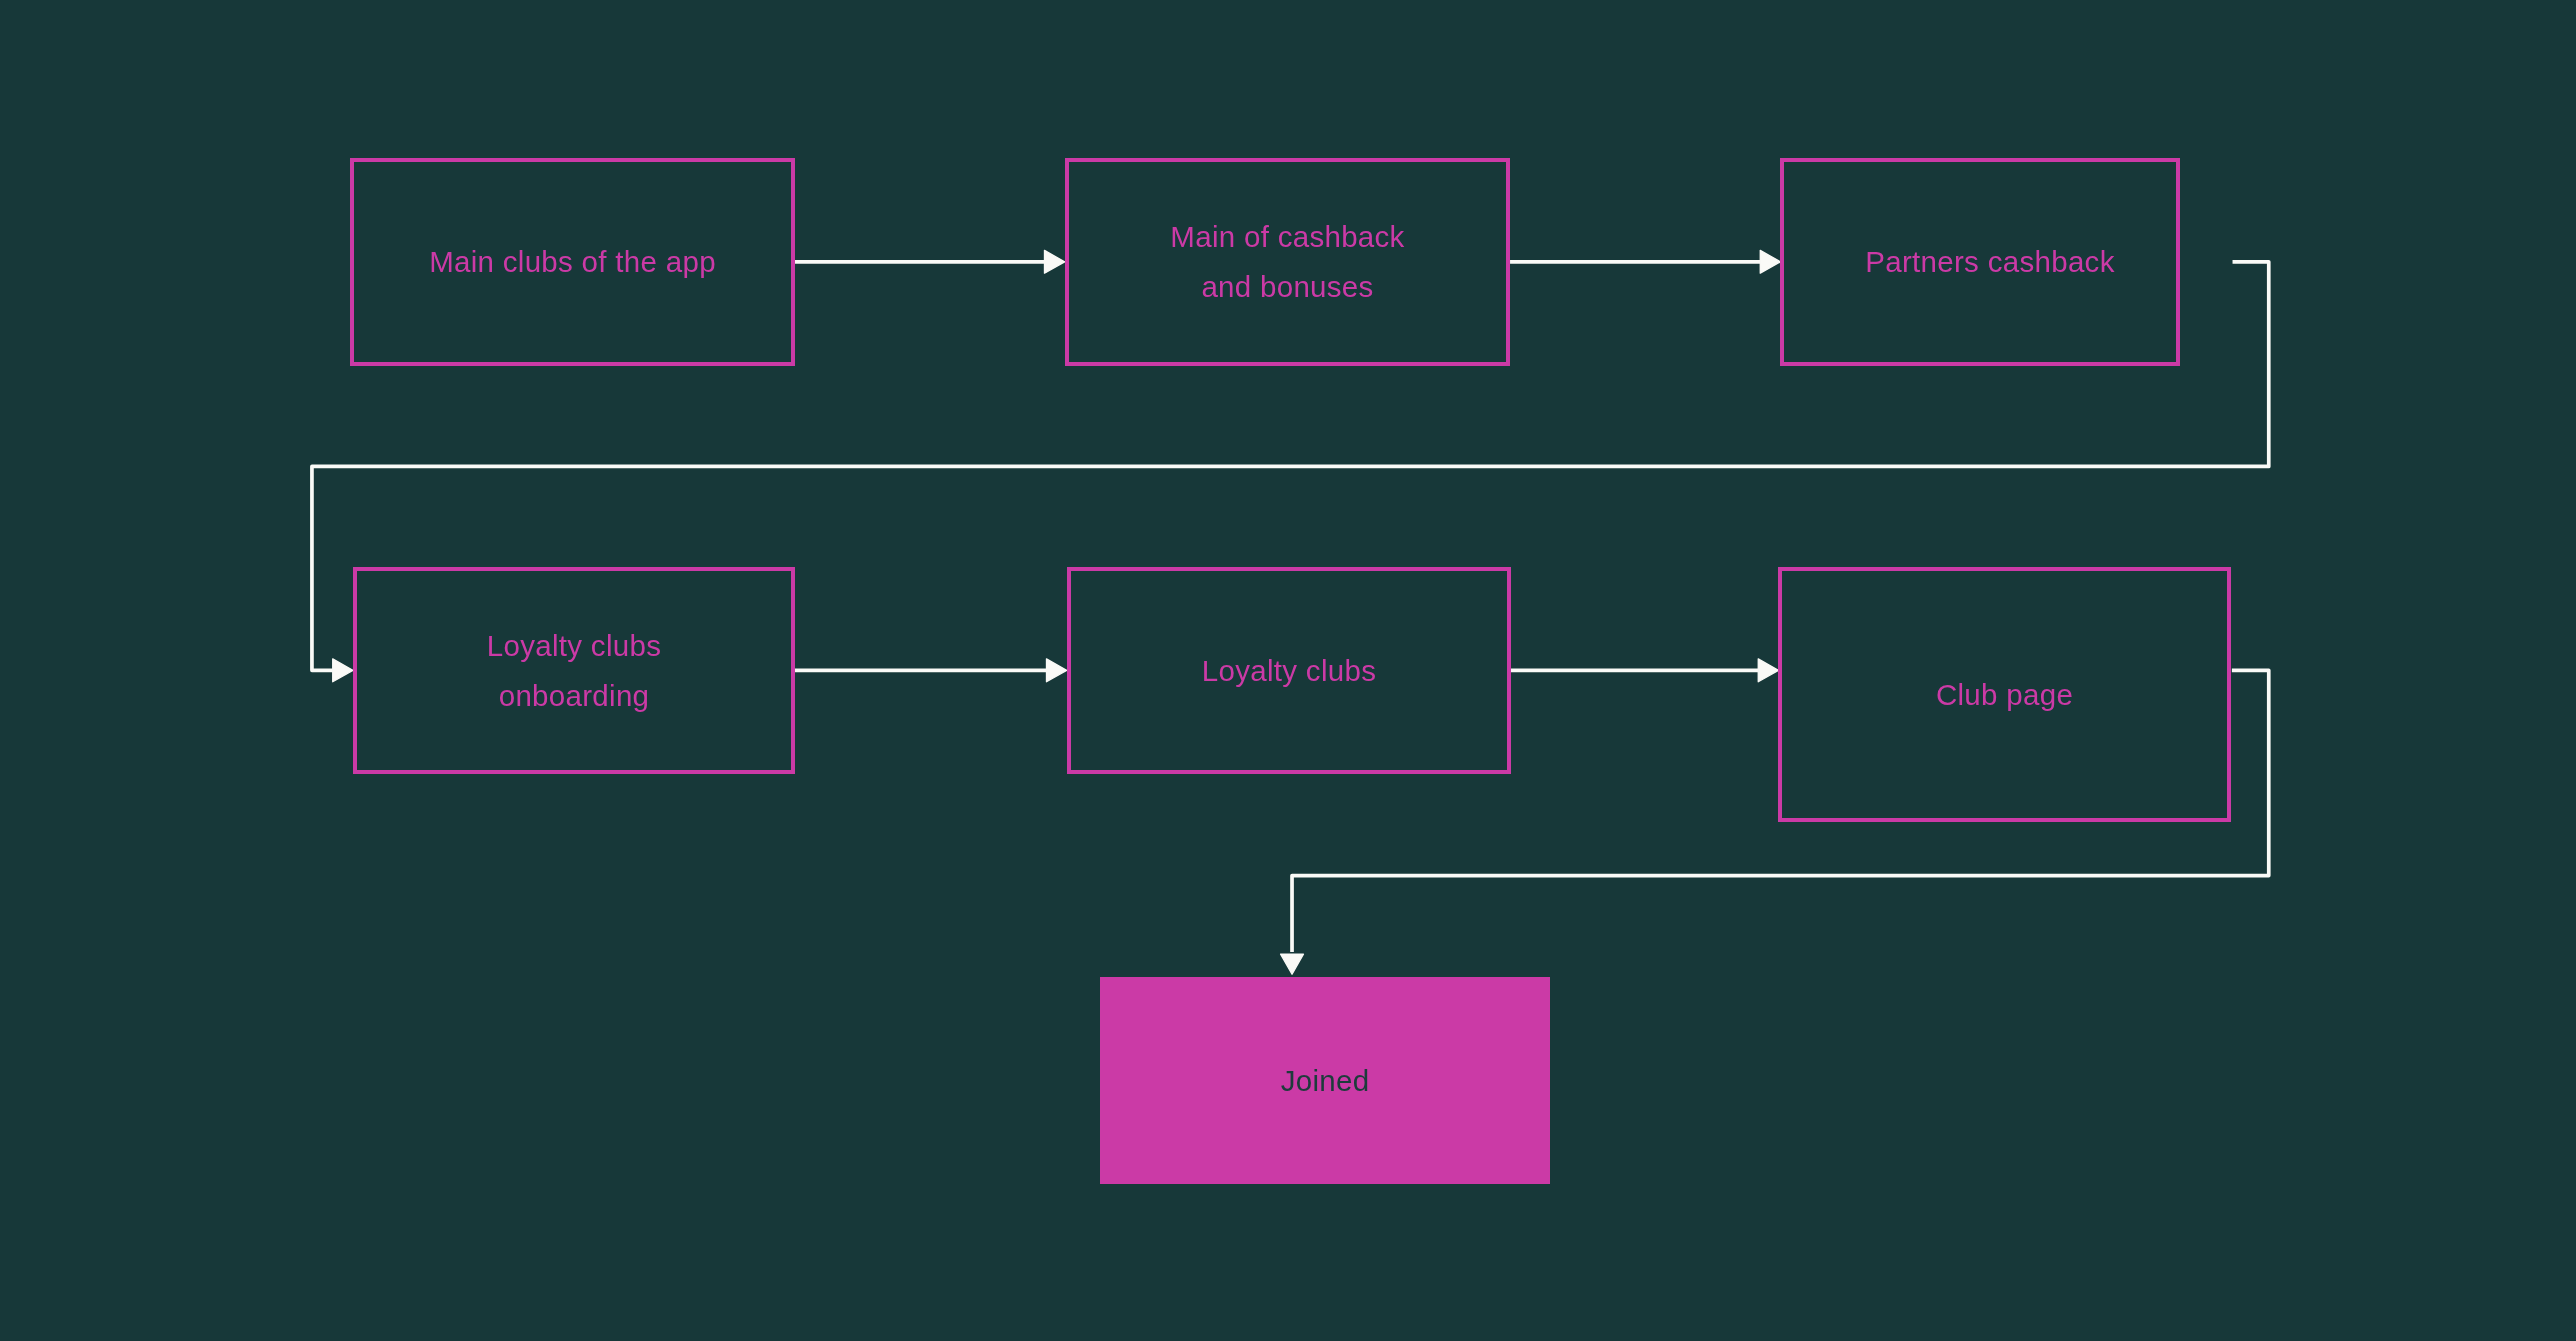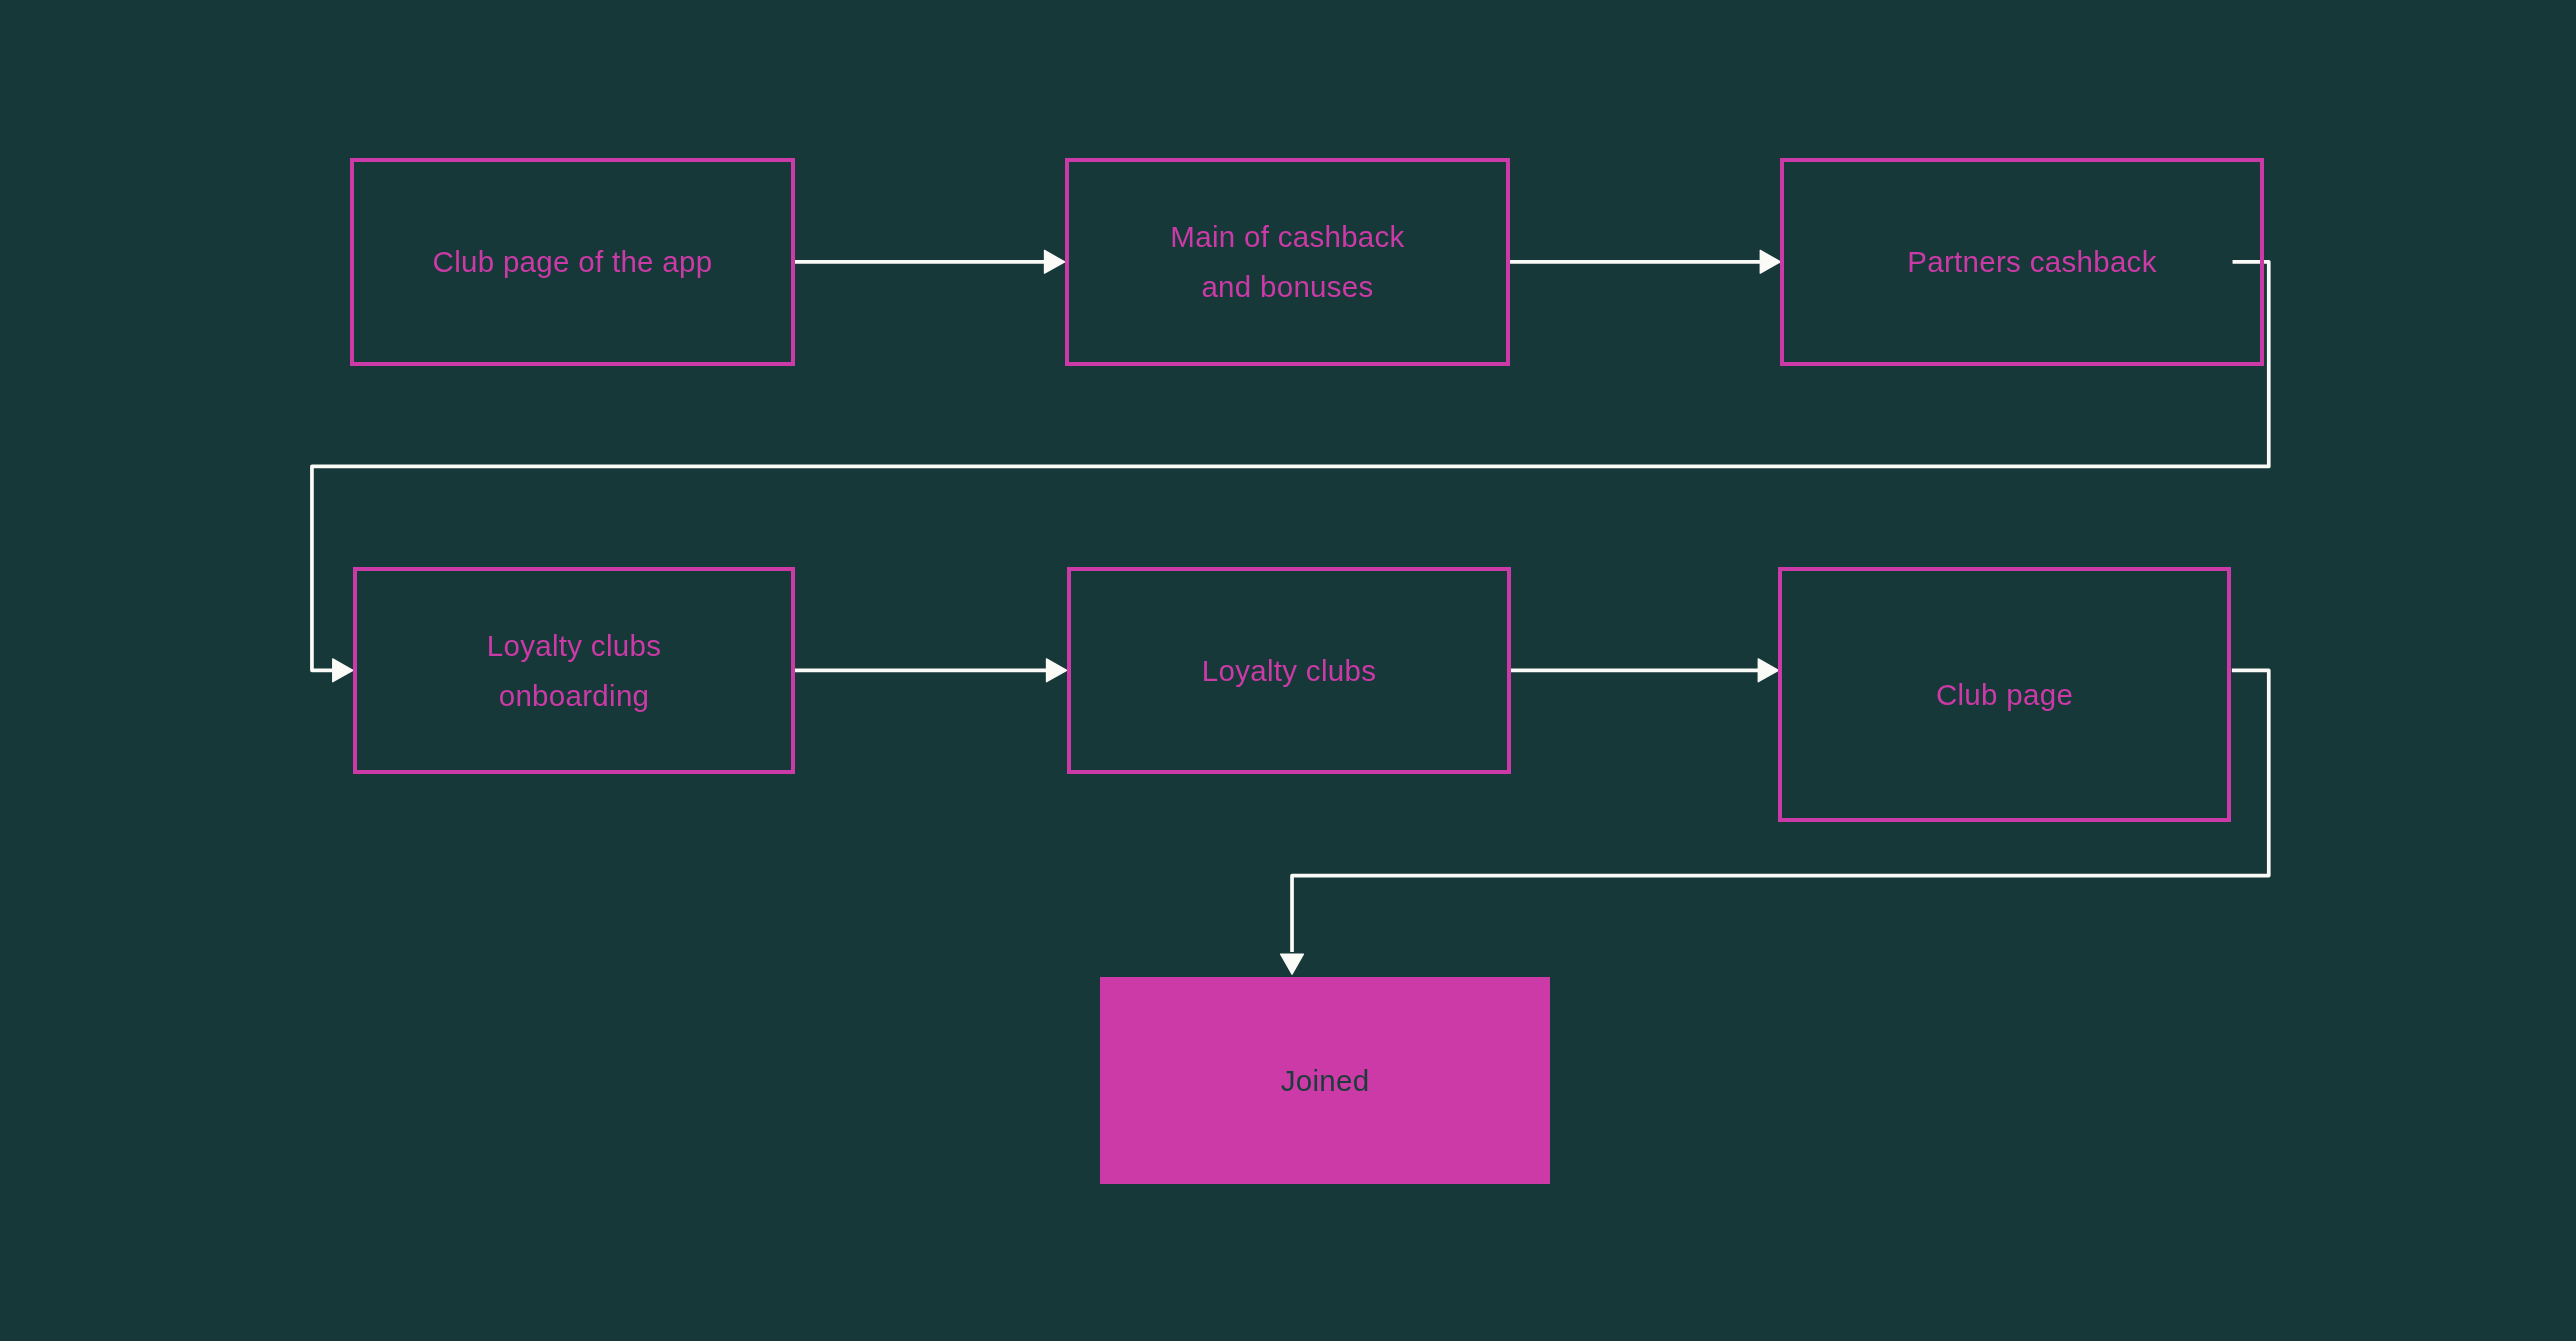--- a/index.html
+++ b/index.html
@@ -76,29 +76,29 @@
       <polygon points="526,999 496,982 496,1016"></polygon>
       <path d="M1185 999 L1560 999"></path>
       <polygon points="1590,999 1560,982 1560,1016"></polygon>
       <path d="M2252 999 L2621 999"></path>
       <polygon points="2651,999 2621,982 2621,1016"></polygon>
       <path d="M3327 999 L3382 999 L3382 1305 L1926 1305 L1926 1419"></path>
       <polygon points="1926,1452 1909,1422 1943,1422"></polygon>
     </svg>
 
   <div class="node" style="left:350px; top:158px; width:445px; height:208px;">
-    <span class="node-label">Club page of the app</span>
+    <span class="node-label">Main clubs of the app</span>
   </div>
 
   <div class="node" style="left:1065px; top:158px; width:445px; height:208px;">
     <span class="node-label">Main of cashback
 and bonuses</span>
   </div>
 
-  <div class="node" style="left:1780px; top:158px; width:484px; height:208px;padding-left:20px;">
+  <div class="node" style="left:1780px; top:158px; width:400px; height:208px;padding-left:20px;">
     <span class="node-label">Partners cashback</span>
   </div>
 
   <div class="node" style="left:353px; top:567px; width:442px; height:207px;">
     <span class="node-label">Loyalty clubs
 onboarding</span>
   </div>
 
   <div class="node" style="left:1067px; top:567px; width:444px; height:207px;">
     <span class="node-label">Loyalty clubs</span>

